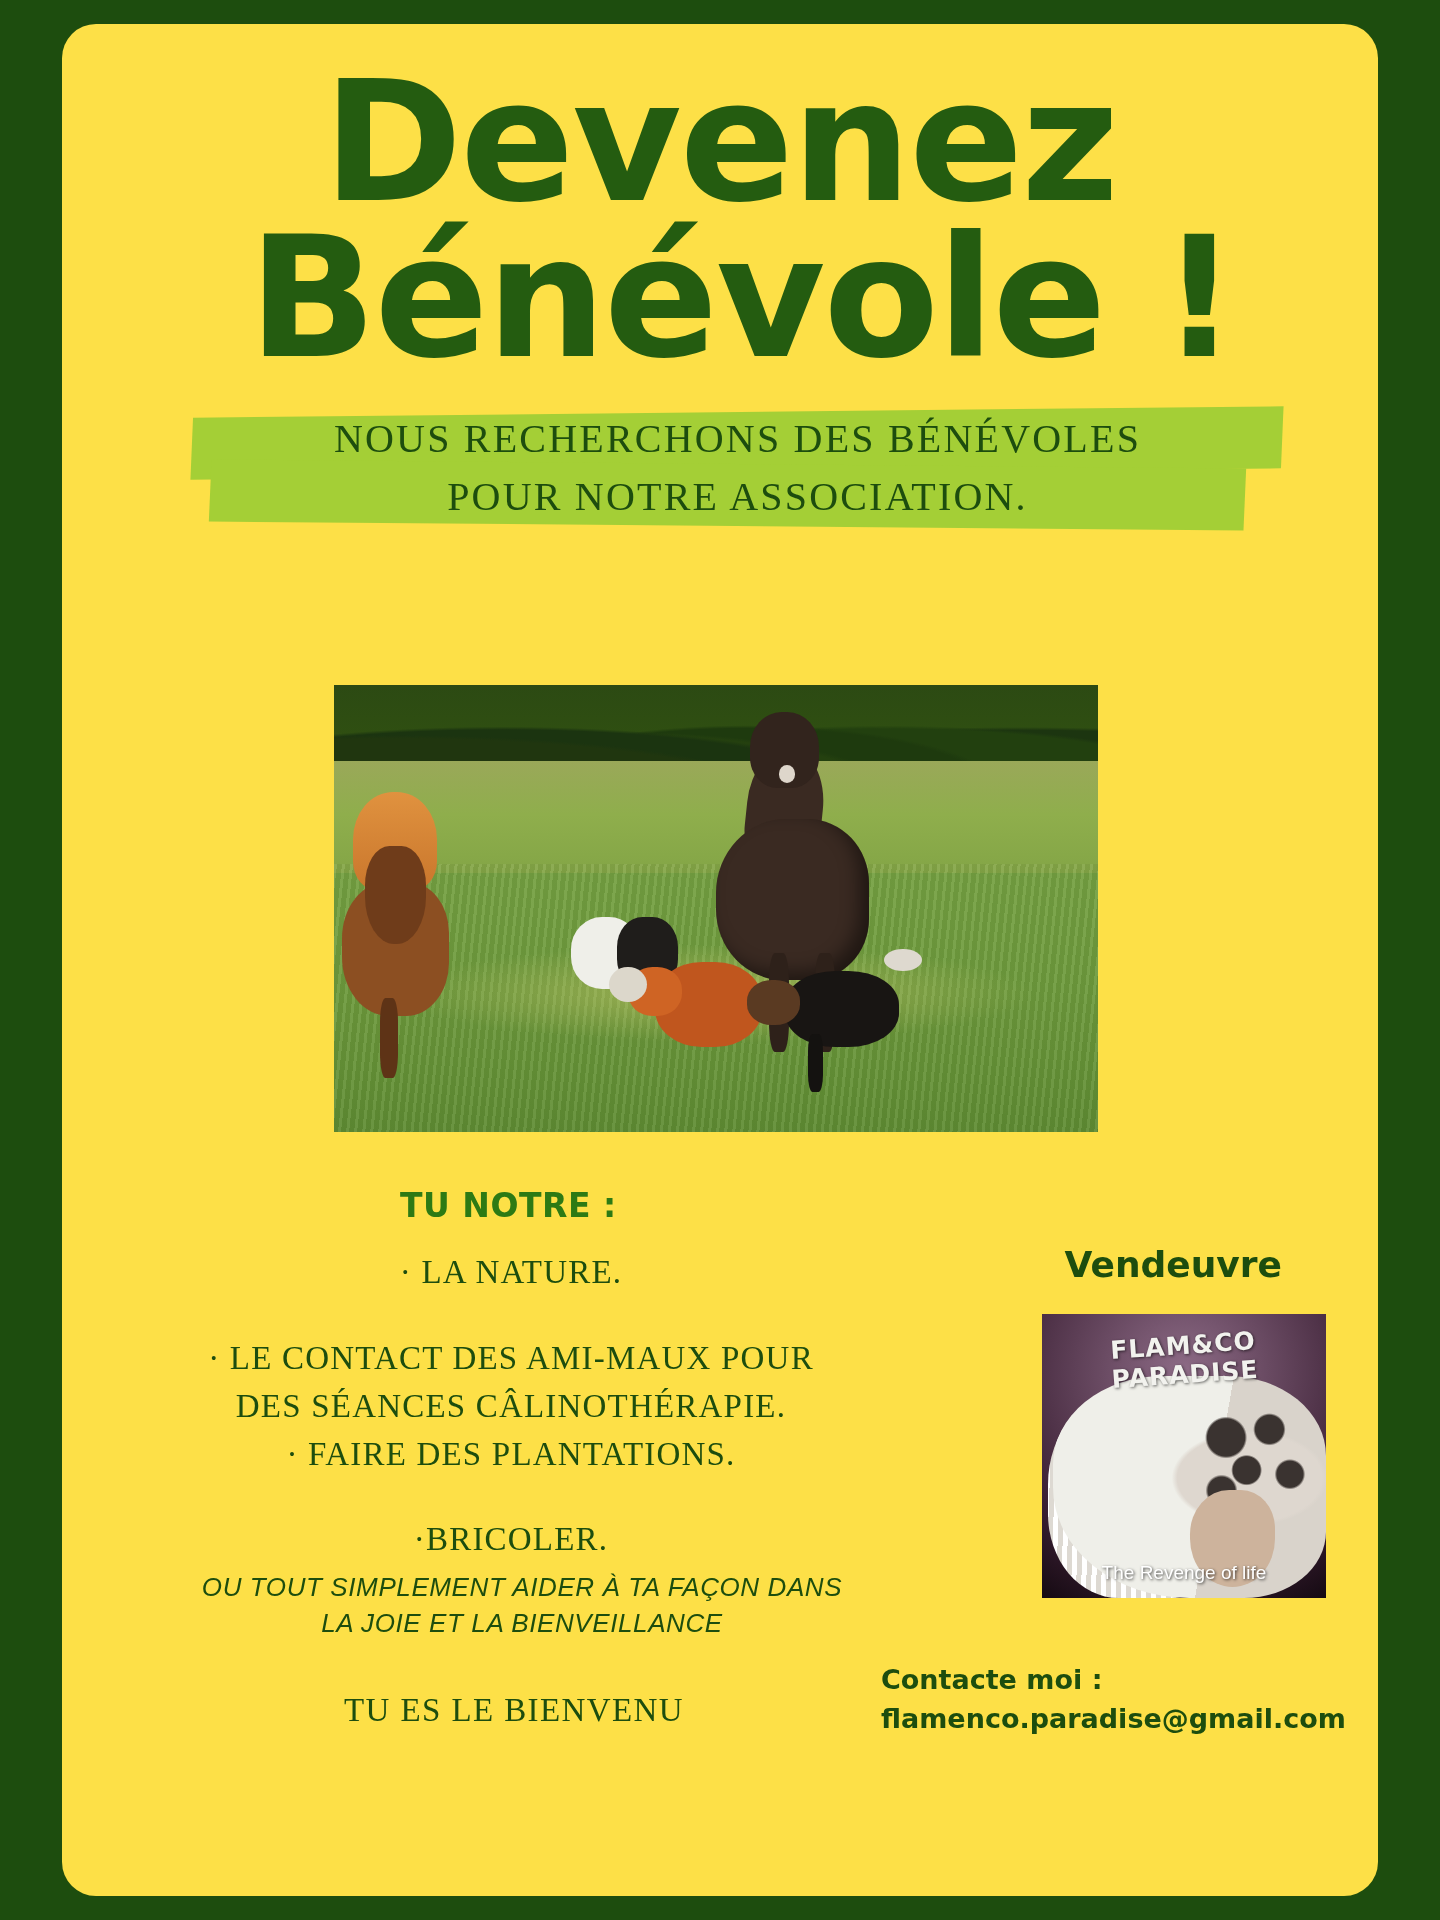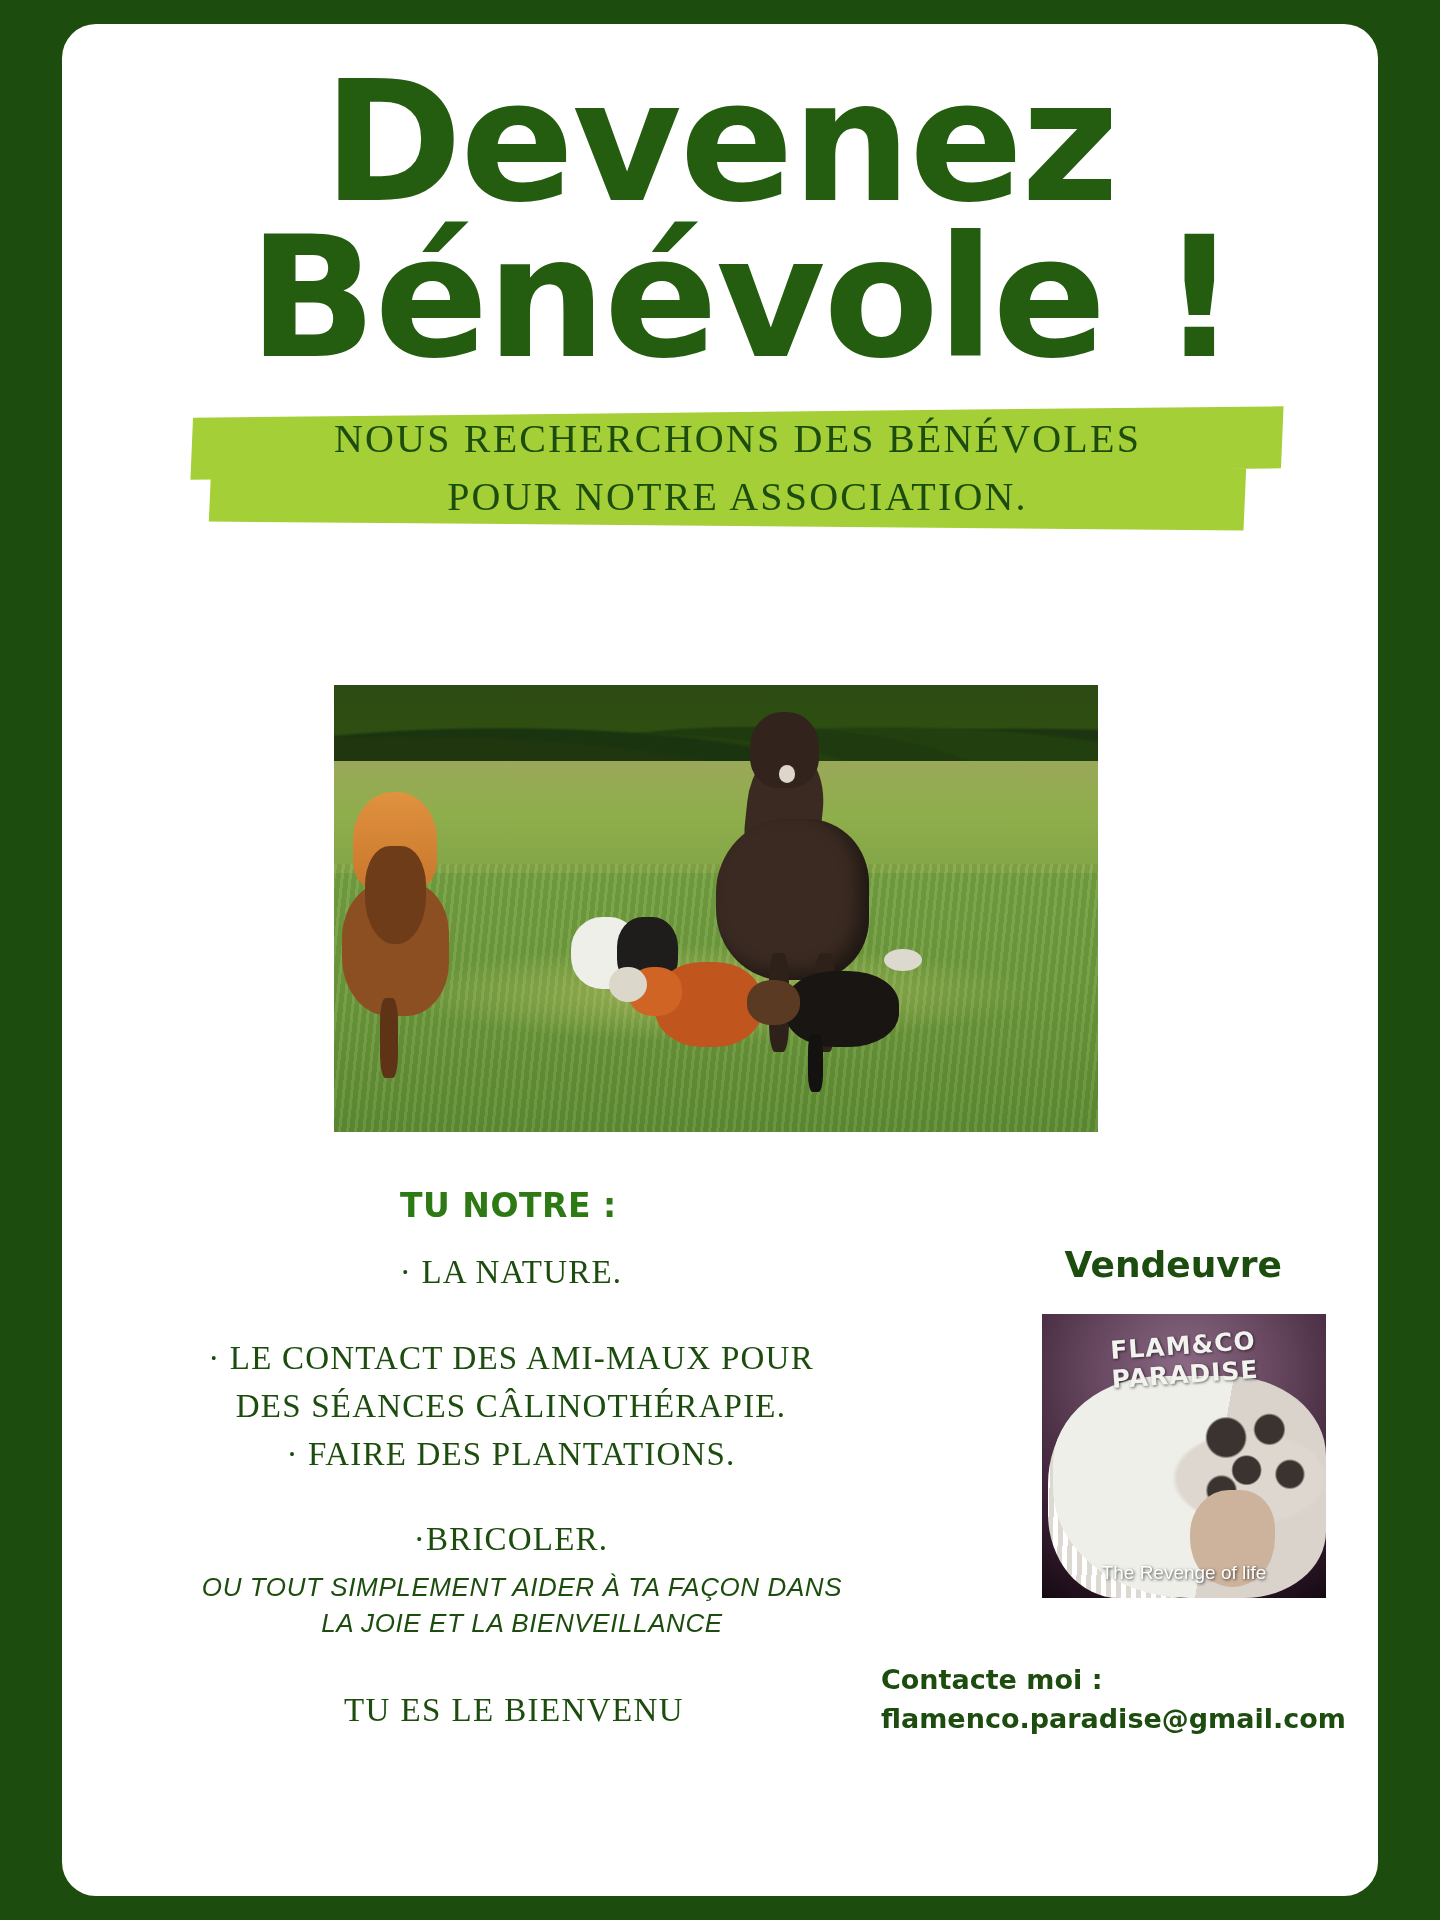--- a/index.html
+++ b/index.html
@@ -12,21 +12,21 @@
     background: #1d4d0e;
     font-family: "Liberation Sans", sans-serif;
     overflow: hidden;
   }
   .poster {
     position: absolute;
     left: 62px;
     top: 24px;
     width: 1316px;
     height: 1872px;
-    background: #ffffff;
+    background: #fde047;
     border-radius: 34px;
     overflow: hidden;
   }
 
   
   .title-block {
     text-align: center;
     padding-top: 40px;
   }
   .title-line {

